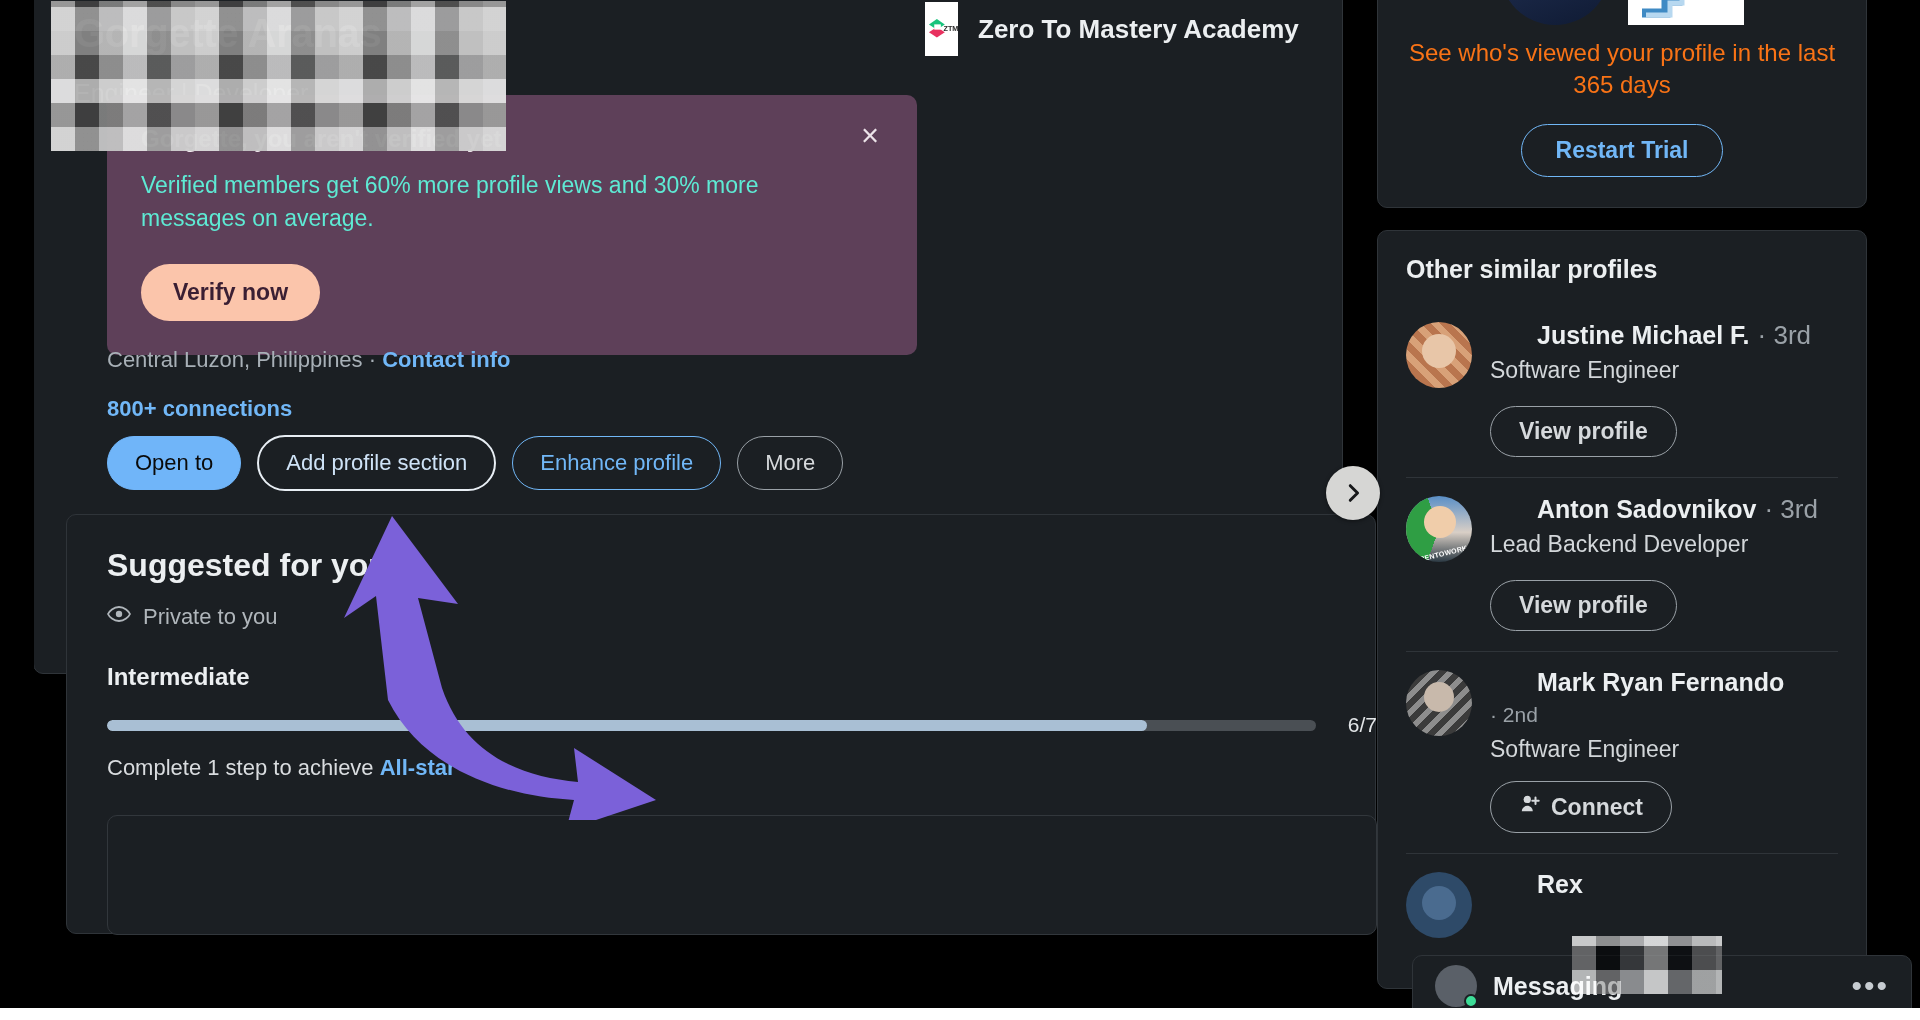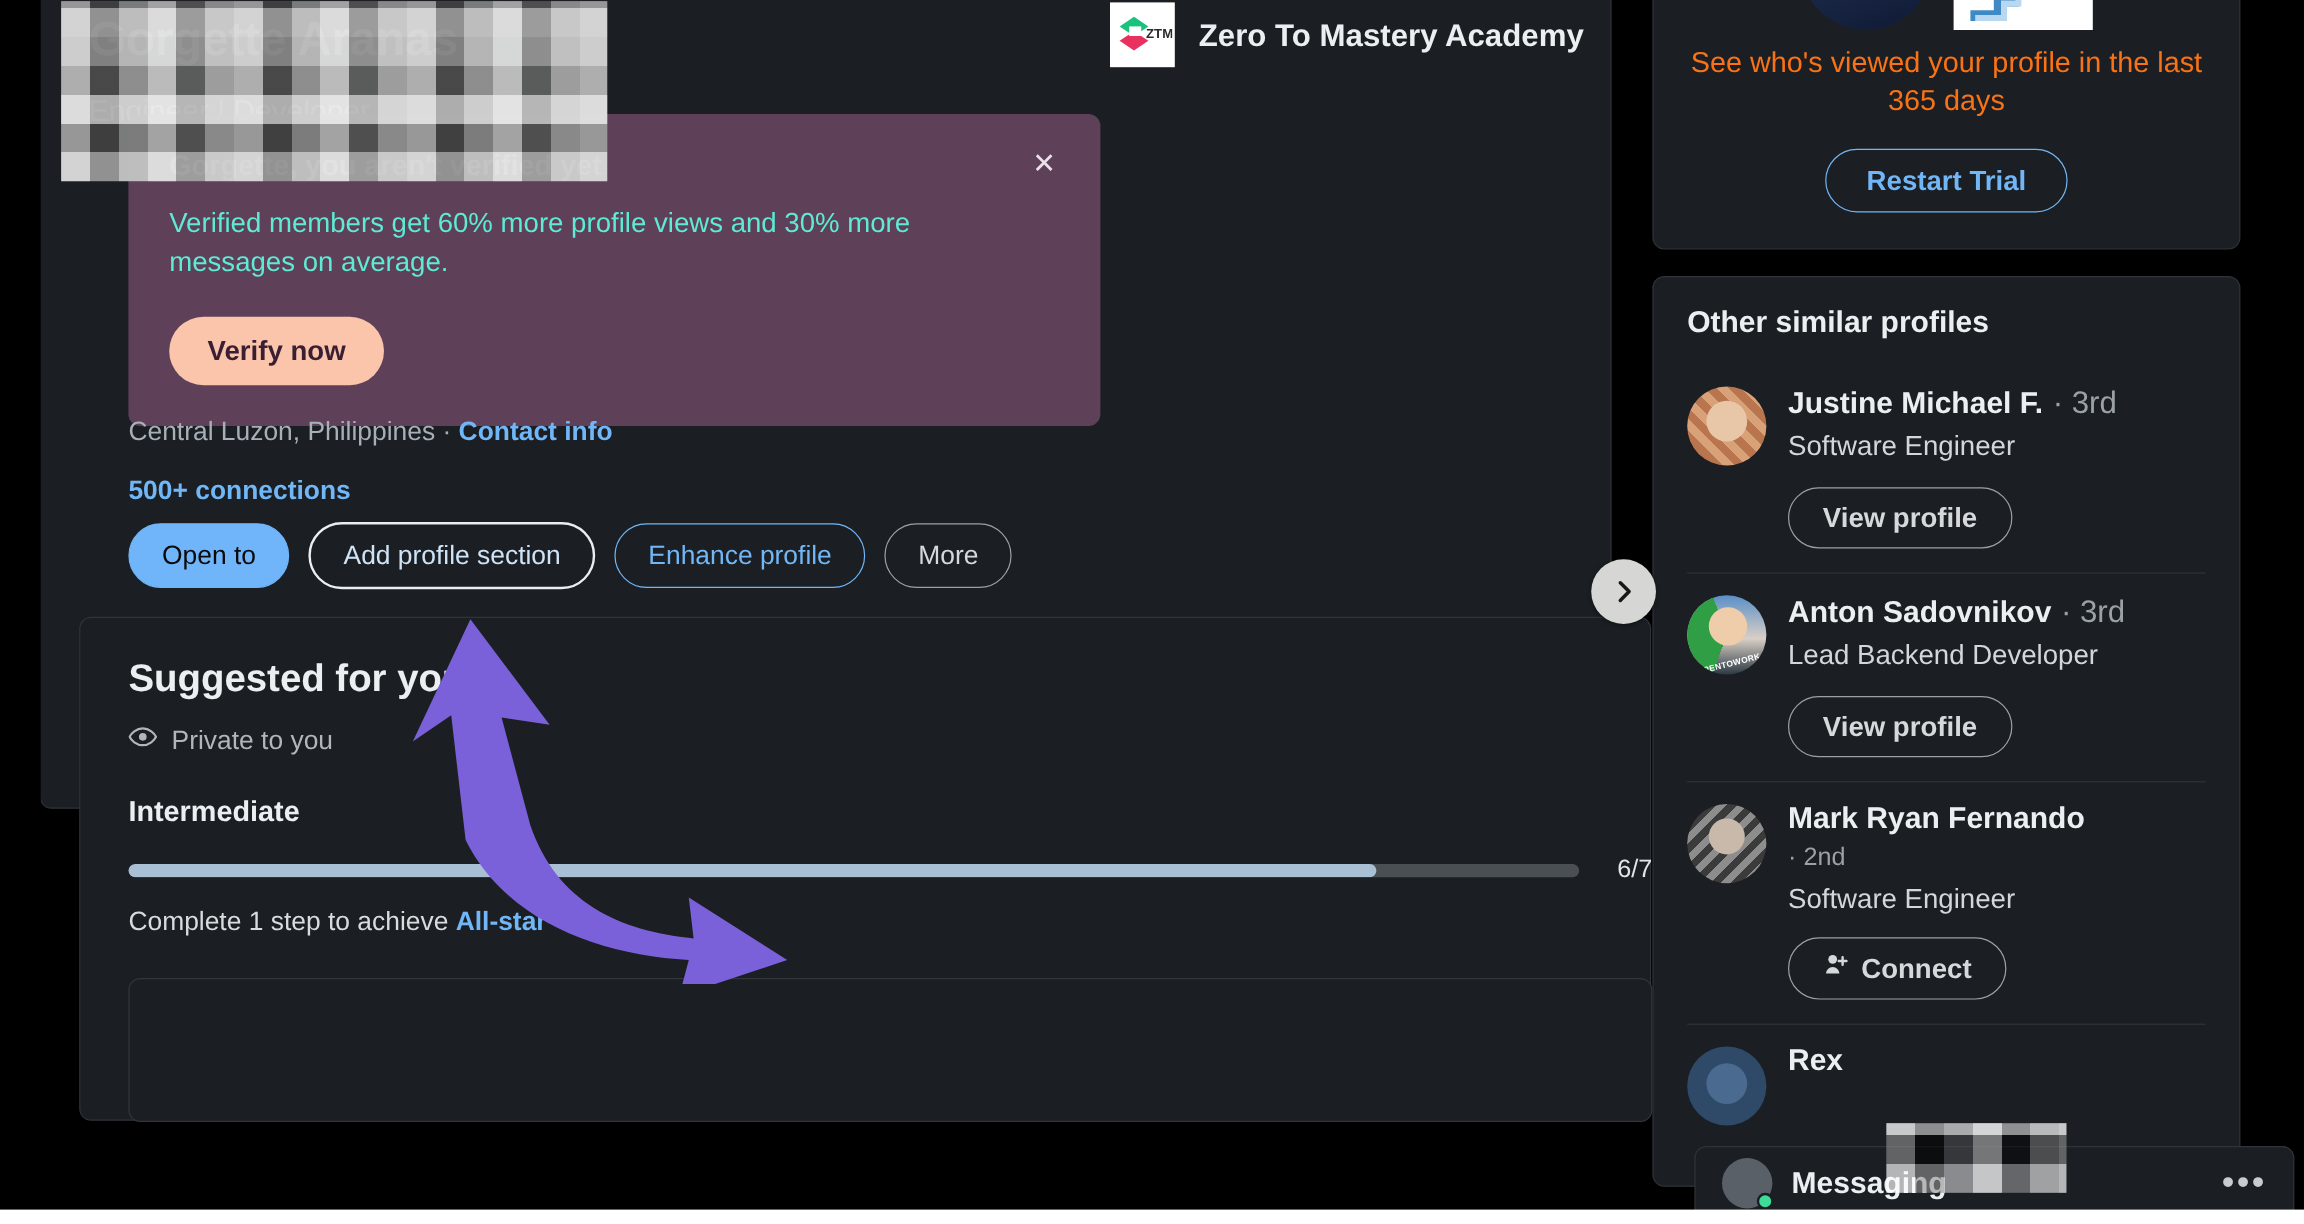--- a/index.html
+++ b/index.html
@@ -280,21 +280,21 @@
   .otw-badge {
     position: absolute; left: -2px; bottom: -2px;
     width: 70px; height: 70px; border-radius: 50%;
     background: conic-gradient(from 200deg,#2f9e44 0deg 140deg, transparent 140deg 360deg);
     display: flex; align-items: flex-end; justify-content: center;
     font-size: 7px; color:#fff; letter-spacing:.3px;
   }
   .otw-badge span { transform: rotate(-14deg); padding-bottom: 6px; font-weight:700; }
   .sim-body { flex: 1 1 auto; min-width: 0; }
   .sim-name-row { font-size: 0; line-height: 1; }
-  .sim-name { font-size: 25px; font-weight: 700; color: #eceff1; }
+  .sim-name { font-size: 25px; font-weight: 700; color: #eceff1; margin-left: 47px; }
   .sim-degree { font-size: 26px; color: #9aa1a7; margin-left: 8px; }
   .sim-degree-below { display: block; font-size: 21px; color: #9aa1a7; margin-top: 8px; }
   .sim-role { font-size: 23px; color: #d3d7da; margin-top: 9px; }
   .sim-btn-wrap { margin-top: 18px; padding-left: 84px; }
   .sim-btn {
     background: transparent; color: #d6d9dc;
     border: 1px solid #9aa1a7; border-radius: 30px;
     font-size: 23px; font-weight: 700;
     padding: 11px 28px; cursor: pointer; font-family: inherit;
     display: inline-flex; align-items: center; gap: 10px;
@@ -343,21 +343,21 @@
 
   
   #annot-arrow { position: absolute; left: 330px; top: 500px; z-index: 40; pointer-events: none; }
 
   
   .ztm-row {
     position: absolute; left: 925px; top: 2px;
     display: flex; align-items: center; gap: 20px;
   }
   .ztm-logo {
-    width: 54px; height: 54px; background: #ffffff;
+    width: 33px; height: 54px; background: #ffffff;
     display: flex; align-items: center; justify-content: center;
     position: relative;
   }
   .ztm-name { font-size: 26px; font-weight: 700; color: #eceff1; white-space: nowrap; }
 </style>
 </head>
 <body>
 
 <div id="root">
 
@@ -374,21 +374,21 @@
         <button class="verify-now-btn">Verify now</button>
         <button class="promo-close">×</button>
       </div>
 
       <div class="pixelated" id="name-pixelate"></div>
 
       <div class="location-line">
         <span>Central Luzon, Philippines</span><span> · </span><span class="link-blue">Contact info</span>
       </div>
 
-      <div class="connections">500+ connections</div>
+      <div class="connections">800+ connections</div>
 
       <div class="action-row">
         <button class="btn btn-primary">Open to</button>
         <button class="btn btn-focus">Add profile section</button>
         <button class="btn btn-outline-blue">Enhance profile</button>
         <button class="btn btn-outline-grey">More</button>
       </div>
 
       <div class="carousel">
 

